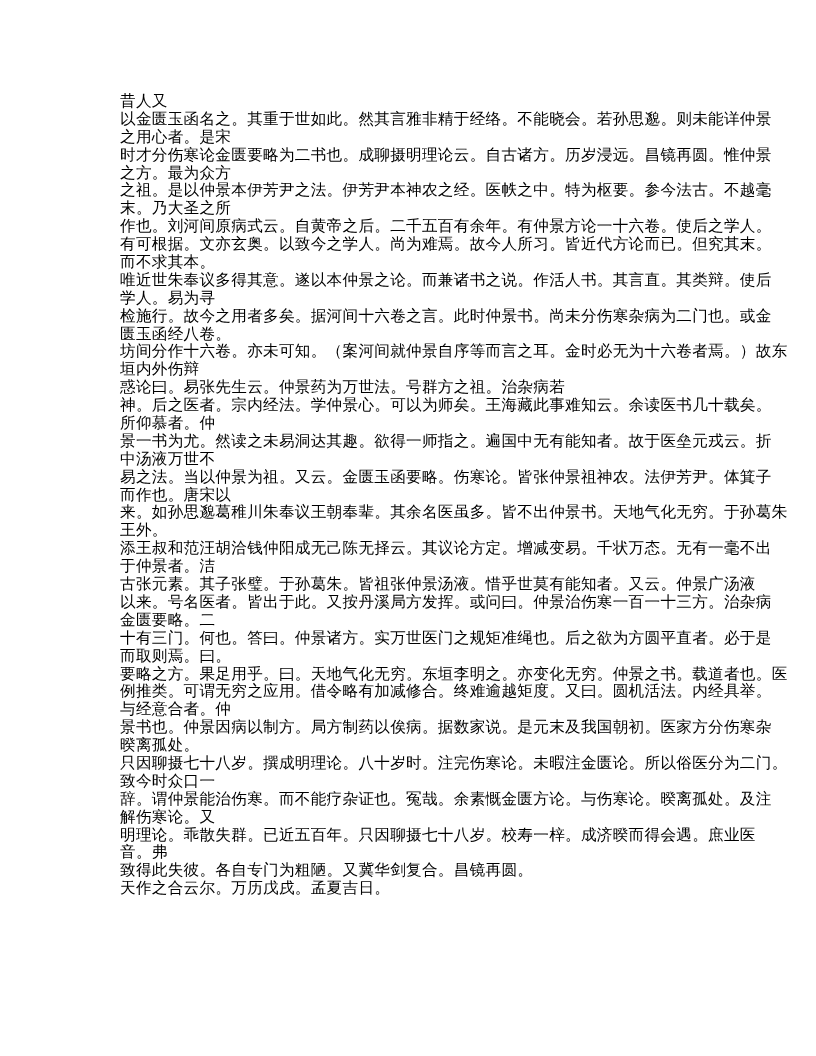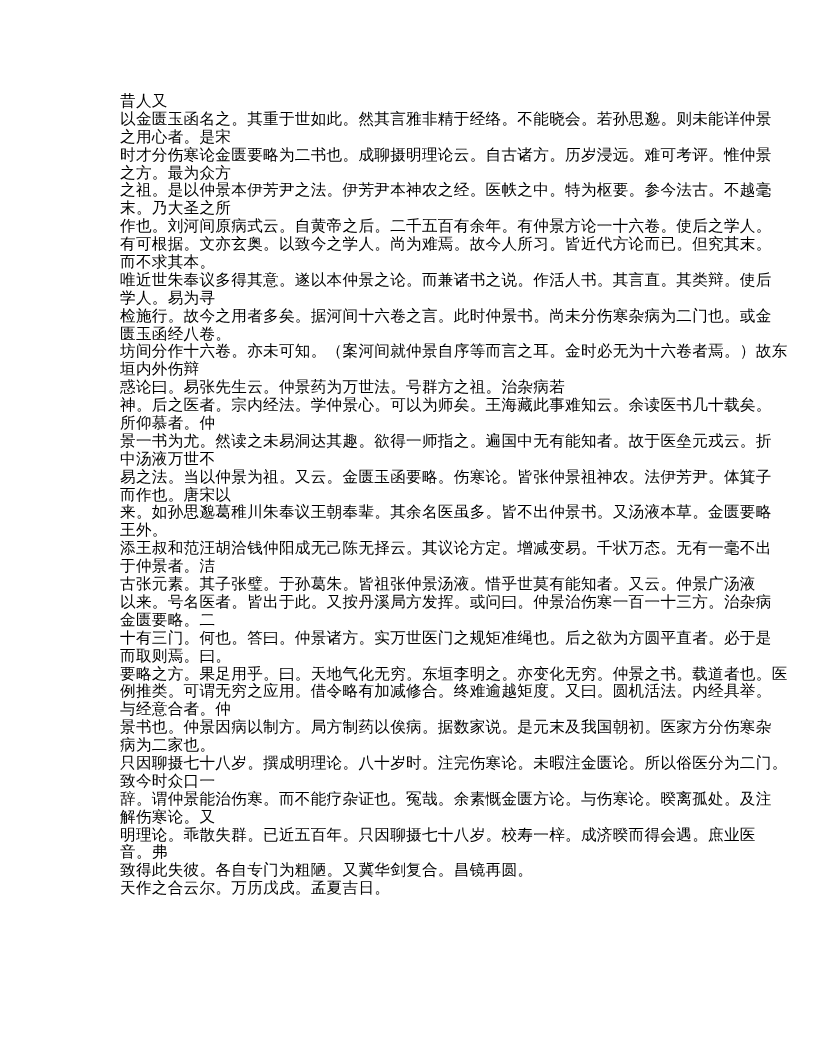--- a/index.html
+++ b/index.html
@@ -29,54 +29,54 @@
     letter-spacing: 0.3px;
   }
 </style>
 </head>
 <body>
 
 <div class="page">
   <div class="line">昔人又</div>
   <div class="line">以金匮玉函名之。其重于世如此。然其言雅非精于经络。不能晓会。若孙思邈。则未能详仲景</div>
   <div class="line">之用心者。是宋</div>
-  <div class="line">时才分伤寒论金匮要略为二书也。成聊摄明理论云。自古诸方。历岁浸远。难可考评。惟仲景</div>
+  <div class="line">时才分伤寒论金匮要略为二书也。成聊摄明理论云。自古诸方。历岁浸远。昌镜再圆。惟仲景</div>
   <div class="line">之方。最为众方</div>
   <div class="line">之祖。是以仲景本伊芳尹之法。伊芳尹本神农之经。医帙之中。特为枢要。参今法古。不越毫</div>
   <div class="line">末。乃大圣之所</div>
   <div class="line">作也。刘河间原病式云。自黄帝之后。二千五百有余年。有仲景方论一十六卷。使后之学人。</div>
   <div class="line">有可根据。文亦玄奥。以致今之学人。尚为难焉。故今人所习。皆近代方论而已。但究其末。</div>
   <div class="line">而不求其本。</div>
   <div class="line">唯近世朱奉议多得其意。遂以本仲景之论。而兼诸书之说。作活人书。其言直。其类辩。使后</div>
   <div class="line">学人。易为寻</div>
   <div class="line">检施行。故今之用者多矣。据河间十六卷之言。此时仲景书。尚未分伤寒杂病为二门也。或金</div>
   <div class="line">匮玉函经八卷。</div>
   <div class="line">坊间分作十六卷。亦未可知。（案河间就仲景自序等而言之耳。金时必无为十六卷者焉。）故东</div>
   <div class="line">垣内外伤辩</div>
   <div class="line">惑论曰。易张先生云。仲景药为万世法。号群方之祖。治杂病若</div>
   <div class="line">神。后之医者。宗内经法。学仲景心。可以为师矣。王海藏此事难知云。余读医书几十载矣。</div>
   <div class="line">所仰慕者。仲</div>
   <div class="line">景一书为尤。然读之未易洞达其趣。欲得一师指之。遍国中无有能知者。故于医垒元戎云。折</div>
   <div class="line">中汤液万世不</div>
   <div class="line">易之法。当以仲景为祖。又云。金匮玉函要略。伤寒论。皆张仲景祖神农。法伊芳尹。体箕子</div>
   <div class="line">而作也。唐宋以</div>
-  <div class="line">来。如孙思邈葛稚川朱奉议王朝奉辈。其余名医虽多。皆不出仲景书。又汤液本草。金匮要略</div>
+  <div class="line">来。如孙思邈葛稚川朱奉议王朝奉辈。其余名医虽多。皆不出仲景书。天地气化无穷。于孙葛朱</div>
   <div class="line">王外。</div>
   <div class="line">添王叔和范汪胡洽钱仲阳成无己陈无择云。其议论方定。增减变易。千状万态。无有一毫不出</div>
   <div class="line">于仲景者。洁</div>
   <div class="line">古张元素。其子张璧。于孙葛朱。皆祖张仲景汤液。惜乎世莫有能知者。又云。仲景广汤液</div>
   <div class="line">以来。号名医者。皆出于此。又按丹溪局方发挥。或问曰。仲景治伤寒一百一十三方。治杂病</div>
   <div class="line">金匮要略。二</div>
   <div class="line">十有三门。何也。答曰。仲景诸方。实万世医门之规矩准绳也。后之欲为方圆平直者。必于是</div>
   <div class="line">而取则焉。曰。</div>
   <div class="line">要略之方。果足用乎。曰。天地气化无穷。东垣李明之。亦变化无穷。仲景之书。载道者也。医</div>
   <div class="line">例推类。可谓无穷之应用。借令略有加减修合。终难逾越矩度。又曰。圆机活法。内经具举。</div>
   <div class="line">与经意合者。仲</div>
   <div class="line">景书也。仲景因病以制方。局方制药以俟病。据数家说。是元末及我国朝初。医家方分伤寒杂</div>
-  <div class="line">病为二家也。</div>
+  <div class="line">暌离孤处。</div>
   <div class="line">只因聊摄七十八岁。撰成明理论。八十岁时。注完伤寒论。未暇注金匮论。所以俗医分为二门。</div>
   <div class="line">致今时众口一</div>
   <div class="line">辞。谓仲景能治伤寒。而不能疗杂证也。冤哉。余素慨金匮方论。与伤寒论。暌离孤处。及注</div>
   <div class="line">解伤寒论。又</div>
   <div class="line">明理论。乖散失群。已近五百年。只因聊摄七十八岁。校寿一梓。成济暌而得会遇。庶业医</div>
   <div class="line">音。弗</div>
   <div class="line">致得此失彼。各自专门为粗陋。又冀华剑复合。昌镜再圆。</div>
   <div class="line">天作之合云尔。万历戊戌。孟夏吉日。</div>
 </div>
 

